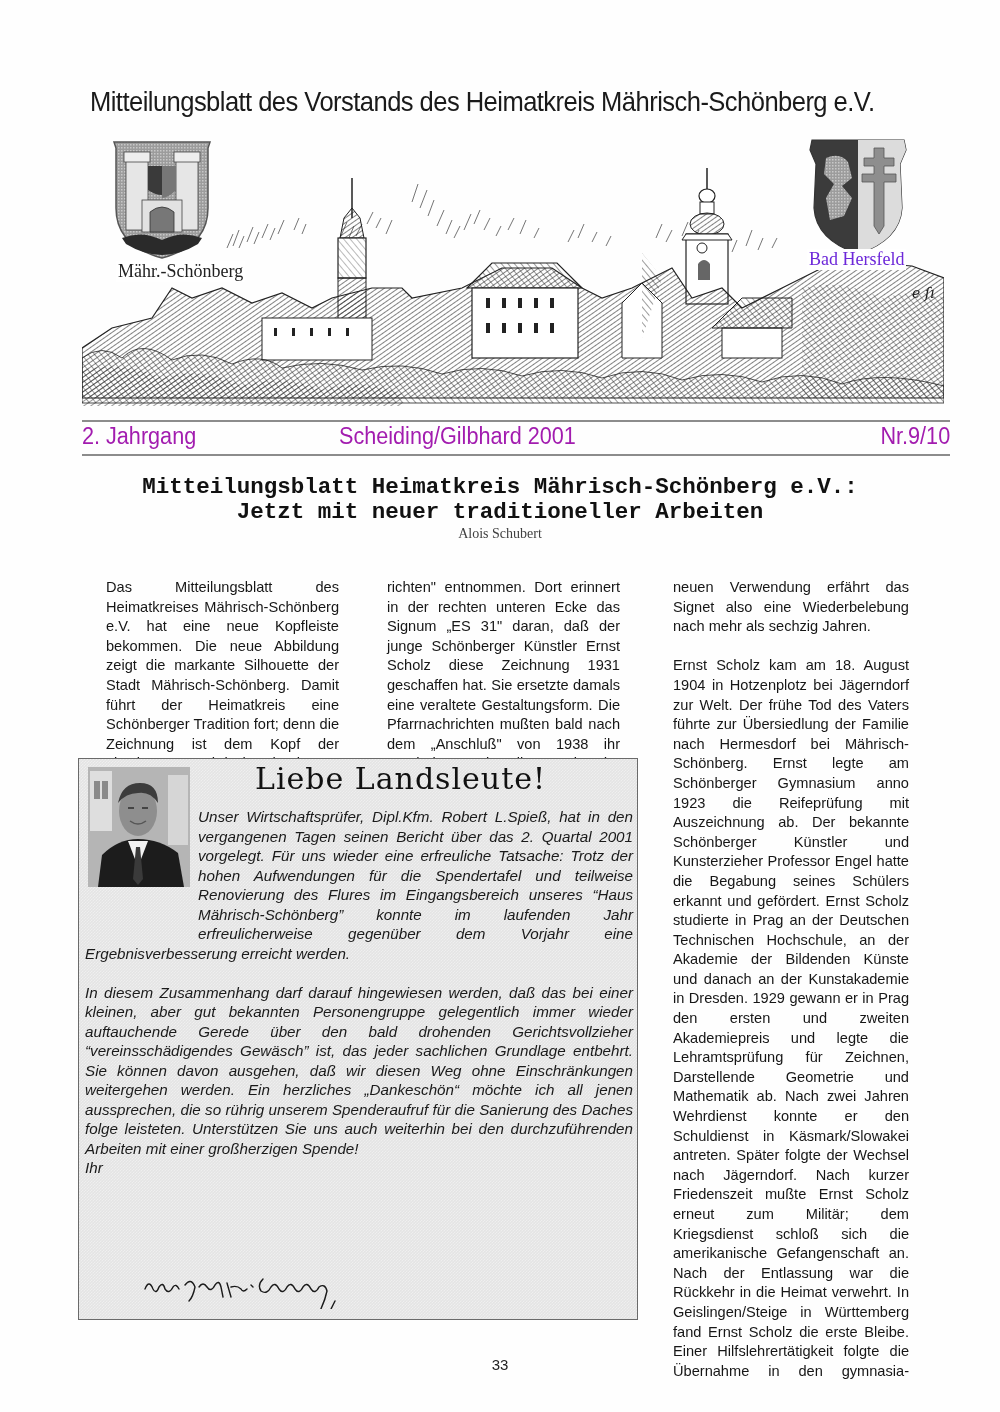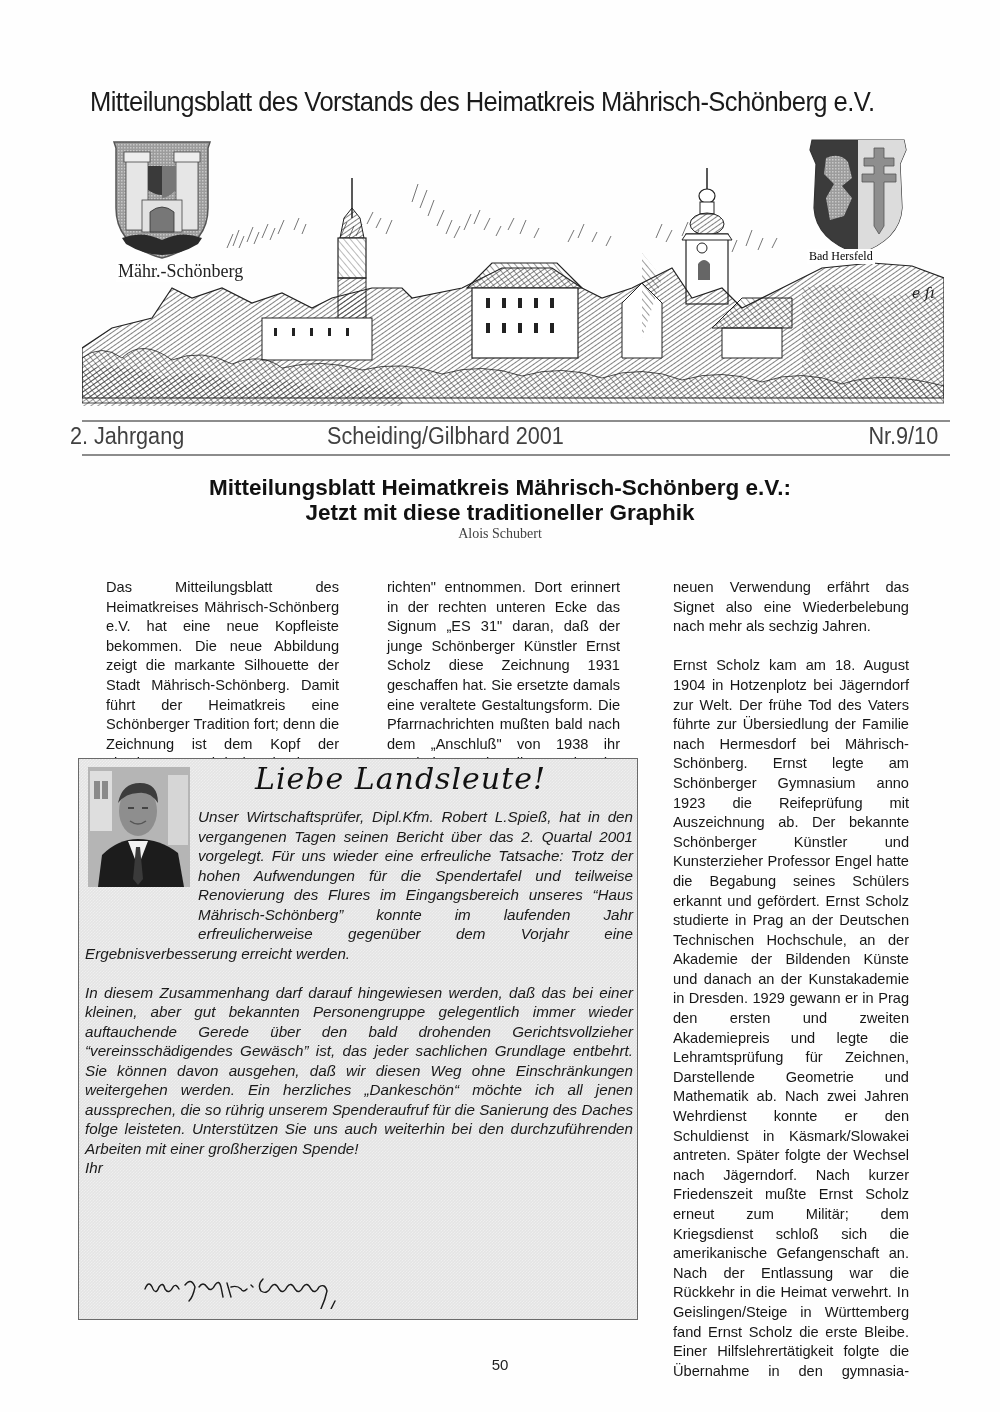--- a/index.html
+++ b/index.html
@@ -13,36 +13,36 @@
   }
 
   .illustration { position: absolute; left: 82px; top: 138px; width: 862px; height: 280px; }
 
   .crest-label-left {
     position: absolute; left: 116px; top: 261px; font-family: "Liberation Serif", serif;
     font-size: 18px; color: #222; background: #fff; padding: 0 2px;
   }
   .crest-label-right {
     position: absolute; left: 807px; top: 249px; font-family: "Liberation Serif", serif;
-    font-size: 12px; color: #000000; background: #fff; padding: 0 2px;
+    font-size: 18px; color: #6d28d9; background: #fff; padding: 0 2px;
   }
 
   .rule { position: absolute; left: 82px; width: 868px; height: 2px; background: #8c8c8c; }
   .rule.top { top: 420px; }
   .rule.bottom { top: 454px; height: 1.5px; }
 
-  .issue-bar { position: absolute; left: 70px; top: 423px; width: 868px; height: 30px; font-size: 23px; color: #404040; }
+  .issue-bar { position: absolute; left: 82px; top: 423px; width: 868px; height: 30px; font-size: 23px; color: #a21caf; }
   .issue-bar span { position: absolute; top: 0; white-space: nowrap; transform: scaleX(0.94); }
   .issue-year { left: 0; transform-origin: left top; }
   .issue-date { left: 257px; transform-origin: left top; }
   .issue-number { right: 0; transform-origin: right top; }
 
   .headline {
     position: absolute; left: 100px; top: 475px; width: 800px; text-align: center;
-    font-family: Liberation Sans, sans-serif; font-weight: bold; font-size: 22.5px; line-height: 25px; color: #111;
+    font-family: Liberation Mono, monospace; font-weight: bold; font-size: 22.5px; line-height: 25px; color: #111;
   }
   .author {
     position: absolute; left: 100px; top: 526px; width: 800px; text-align: center;
     font-family: "Liberation Serif", serif; font-size: 14px; color: #404040;
   }
 
   .col {
     position: absolute; font-size: 14.6px; line-height: 19.6px; text-align: justify; color: #161616;
     hyphens: manual;
   }
@@ -60,21 +60,21 @@
     background-image:
       linear-gradient(45deg, rgba(255,255,255,0.35) 25%, transparent 25%, transparent 75%, rgba(255,255,255,0.35) 75%),
       linear-gradient(45deg, rgba(255,255,255,0.35) 25%, transparent 25%, transparent 75%, rgba(255,255,255,0.35) 75%);
     background-size: 3px 3px; background-position: 0 0, 1.5px 1.5px;
   }
   .letter-photo {
     position: absolute; left: 9px; top: 8px; width: 102px; height: 120px;
     background: #9a9a9a; overflow: hidden;
   }
   .letter-heading {
-    position: absolute; left: 176px; top: 2px; font-family: "DejaVu Serif", serif; font-style: italic;
+    position: absolute; left: 176px; top: 2px; font-family: "DejaVu Serif", serif; 
     font-size: 30px; color: #111; letter-spacing: 1px;
   }
   .letter-body {
     position: absolute; left: 6px; top: 48px; width: 548px; font-style: italic;
     font-size: 15.2px; line-height: 19.5px; color: #1a1a1a; text-align: justify;
   }
   .letter-body .float-space { float: left; width: 113px; height: 121px; }
   .letter-body p { margin: 0; }
   .letter-body p + p { margin-top: 19.5px; }
   .letter-closing { margin-top: 0 !important; }
@@ -195,21 +195,21 @@
 <div class="rule top"></div>
 <div class="issue-bar">
   <span class="issue-year">2. Jahrgang</span>
   <span class="issue-date">Scheiding/Gilbhard 2001</span>
   <span class="issue-number">Nr.9/10</span>
 </div>
 <div class="rule bottom"></div>
 
 <div class="headline">
   <div>Mitteilungsblatt Heimatkreis Mährisch-Schönberg e.V.:</div>
-  <div>Jetzt mit diese traditioneller Graphik</div>
+  <div>Jetzt mit neuer traditioneller Arbeiten</div>
 </div>
 <div class="author">Alois Schubert</div>
 
 <div class="col col-1">
   <p class="last-line">Das Mitteilungsblatt des Heimatkreises Mährisch-Schönberg e.V. hat eine neue Kopfleiste bekommen. Die neue Abbildung zeigt die markante Silhouette der Stadt Mährisch-Schönberg. Damit führt der Heimatkreis eine Schönberger Tradition fort; denn die Zeichnung ist dem Kopf der einstigen „Mährisch-Schönberger Pfarrnach-</p>
 </div>
 <div class="col col-2">
   <p class="last-line">richten" entnommen. Dort erinnert in der rechten unteren Ecke das Signum „ES 31" daran, daß der junge Schönberger Künstler Ernst Scholz diese Zeichnung 1931 geschaffen hat. Sie ersetzte damals eine veraltete Gestaltungsform. Die Pfarrnachrichten mußten bald nach dem „Anschluß" von 1938 ihr Erscheinen einstellen. Mit der</p>
 </div>
 <div class="col col-3">
@@ -240,13 +240,13 @@
     <div class="float-space"></div>
     <p>Unser Wirtschaftsprüfer, Dipl.Kfm. Robert L.Spieß, hat in den vergangenen Tagen seinen Bericht über das 2. Quartal 2001 vorgelegt. Für uns wieder eine erfreuliche Tatsache: Trotz der hohen Aufwendungen für die Spendertafel und teilweise Renovierung des Flures im Eingangsbereich unseres “Haus Mährisch-Schönberg” konnte im laufenden Jahr erfreulicherweise gegenüber dem Vorjahr eine Ergebnisverbesserung erreicht werden.</p>
     <p>In diesem Zusammenhang darf darauf hingewiesen werden, daß das bei einer kleinen, aber gut bekannten Personengruppe gelegentlich immer wieder auftauchende Gerede über den bald drohenden Gerichtsvollzieher “vereinsschädigendes Gewäsch” ist, das jeder sachlichen Grundlage entbehrt. Sie können davon ausgehen, daß wir diesen Weg ohne Einschränkungen weitergehen werden. Ein herzliches „Dankeschön“ möchte ich all jenen aussprechen, die so rührig unserem Spenderaufruf für die Sanierung des Daches folge leisteten. Unterstützen Sie uns auch weiterhin bei den durchzuführenden Arbeiten mit einer großherzigen Spende!</p>
     <p class="letter-closing">Ihr</p>
   </div>
   <svg class="signature" viewBox="0 0 260 44">
     <path d="M6 24 q4 -10 8 0 q3 6 6 -2 q4 -6 6 2 q4 6 8 -2 q3 -4 6 2 M46 20 q6 -8 10 2 q-2 10 -6 14 M60 22 q4 -6 8 0 q4 6 8 -2 q4 -6 6 2 l2 10 M88 18 l4 14 M92 22 q6 -2 10 2 q2 4 6 0 M112 20 l2 2 M124 14 q-6 6 -2 12 q6 4 10 -4 q4 -6 8 2 q4 6 8 -2 q4 -6 8 2 q4 6 8 -2 q4 -6 8 2 q4 6 8 -2 q6 -4 8 4 q-2 10 -8 22 M196 36 l-4 8" stroke="#1a1a1a" stroke-width="1.4" fill="none" stroke-linecap="round"></path>
   </svg>
 </div>
 
-<div class="page-number">50</div>
+<div class="page-number">33</div>
 
 </body></html>

